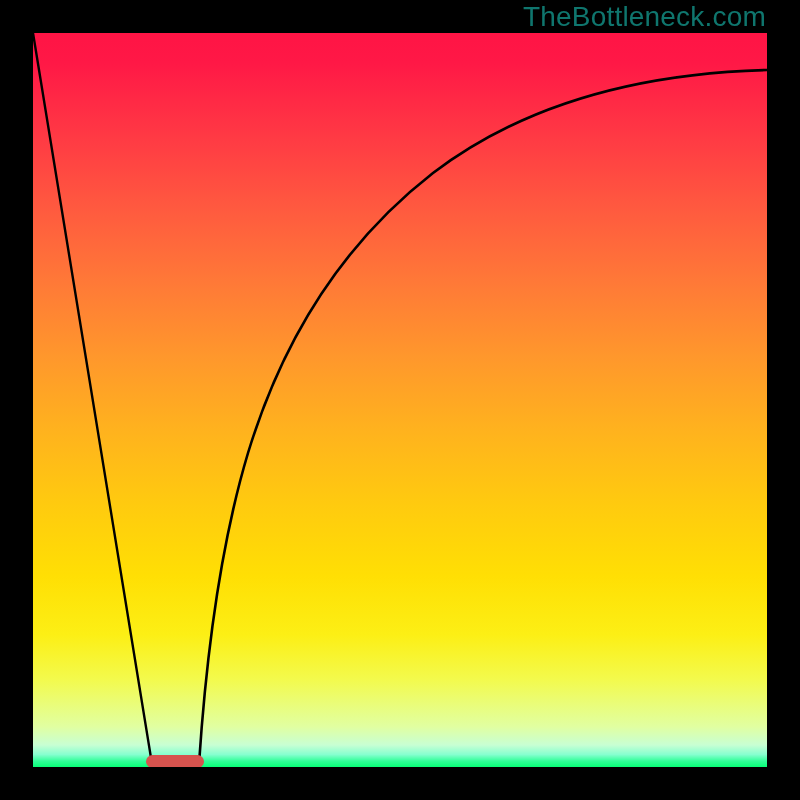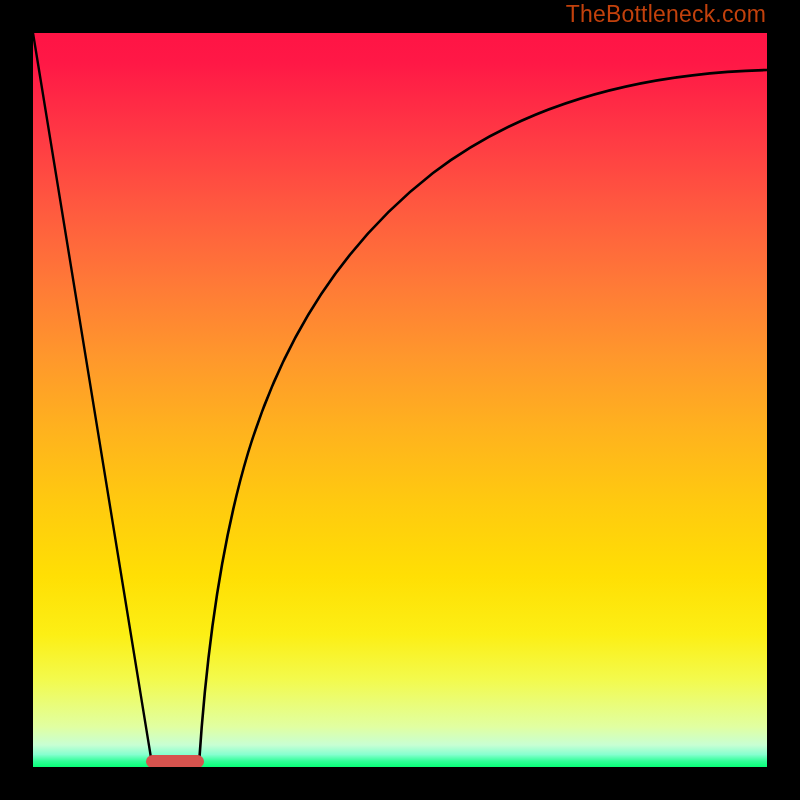--- a/index.html
+++ b/index.html
@@ -47,23 +47,23 @@
       #86ffcf 98.3%,
       #31ff98 99.2%,
       #08ff78 100%
     );
   }
   .watermark {
     position: absolute;
     top: 1px;
     right: 34px;
     font-family: Arial, Helvetica, sans-serif;
-    font-size: 23px;
+    font-size: 28px;
     font-weight: 500;
-    color: #c2410c;
+    color: #0f766e;
     letter-spacing: 0.2px;
   }
   svg.curves {
     position: absolute;
     inset: 0;
   }
 </style>
 </head>
 <body>
 

